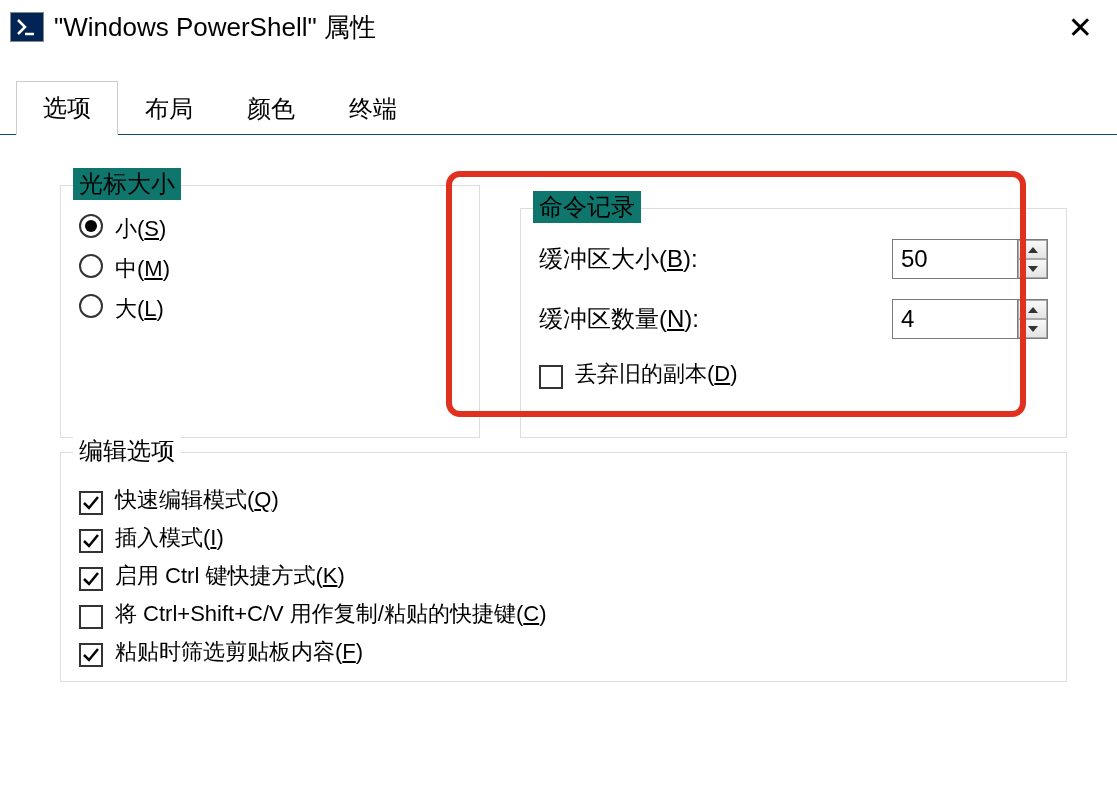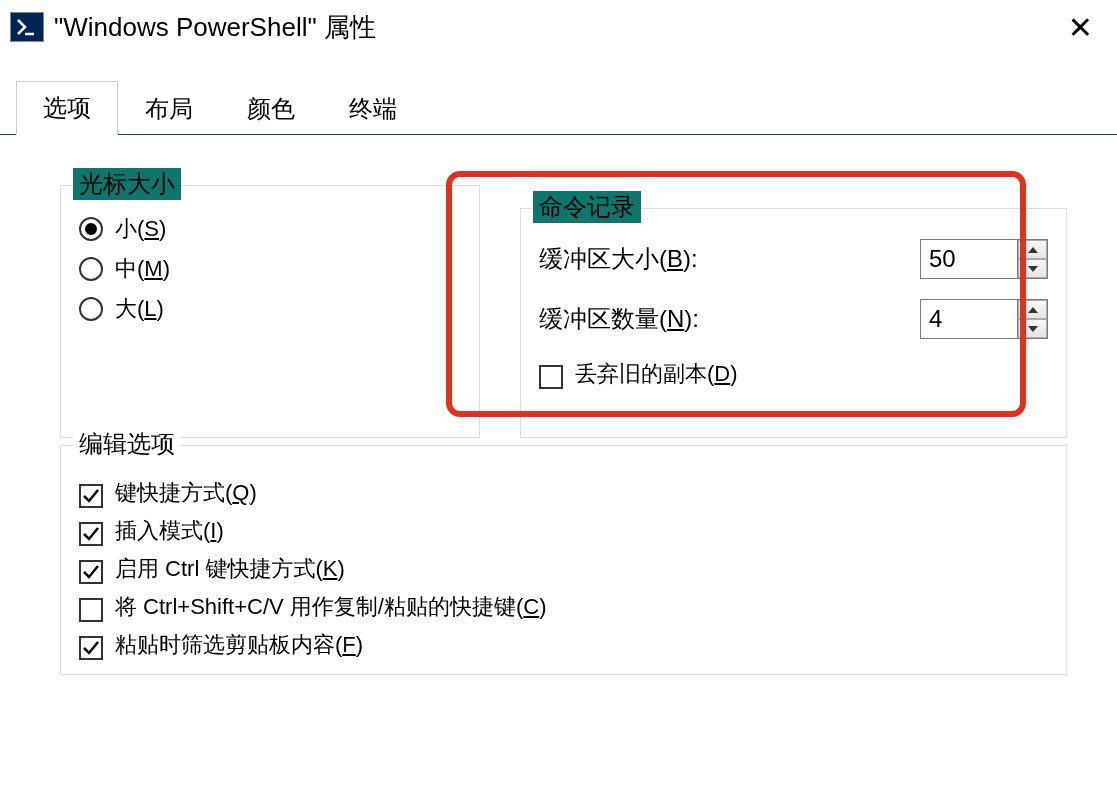--- a/index.html
+++ b/index.html
@@ -95,21 +95,20 @@
 }
 .cmd-box {
   flex: 1;
   min-height: 230px;
   margin-top: 33px;
 }
 
 
 .radio-item {
   display: flex;
-  align-items: center;
   margin: 10px 0;
   cursor: pointer;
 }
 .radio-circle {
   width: 24px;
   height: 24px;
   border: 2px solid #333;
   border-radius: 50%;
   margin-right: 12px;
   display: flex;
@@ -154,20 +153,21 @@
   align-items: center;
   justify-content: space-between;
   margin: 12px 0 20px 0;
 }
 .spin-row .lbl { font-size: 24px; text-align: right; }
 .spinner {
   display: flex;
   border: 1px solid #7a7a7a;
   height: 40px;
   background: #fff;
+  gap: 28px;
 }
 .spinner .val {
   width: 96px;
   padding: 2px 8px;
   font-size: 24px;
   display: flex;
   align-items: center;
   background: #fff;
 }
 .spinner .btns {
@@ -191,21 +191,21 @@
 
 .red-highlight {
   position: absolute;
   border: 6px solid #e03020;
   border-radius: 14px;
   pointer-events: none;
 }
 
 
 .edit-box {
-  margin-top: 7px;
+  margin-top: 14px;
   border: 1px solid #ddd;
   padding: 24px 32px 6px 18px;
   position: relative;
 }
 .edit-box .legend {
   position: absolute;
   top: -18px;
   left: 12px;
   background: #fff;
   padding: 0 6px;
@@ -326,21 +326,21 @@
   <div class="edit-box">
     <div class="legend">编辑选项</div>
 
     <div class="check-item checked">
       <span class="check-box">
         <svg viewBox="0 0 18 18">
             <path d="M2 9 L7 14 L16 3" stroke="#000" stroke-width="2.5" fill="none"></path>
           </svg>
       </span>
       <span>
-        <span>键快捷方式(</span><span class="u">Q</span><span>)</span>
+        <span>快速编辑模式(</span><span class="u">Q</span><span>)</span>
       </span>
     </div>
 
     <div class="check-item checked">
       <span class="check-box">
         <svg viewBox="0 0 18 18">
             <path d="M2 9 L7 14 L16 3" stroke="#000" stroke-width="2.5" fill="none"></path>
           </svg>
       </span>
       <span>

